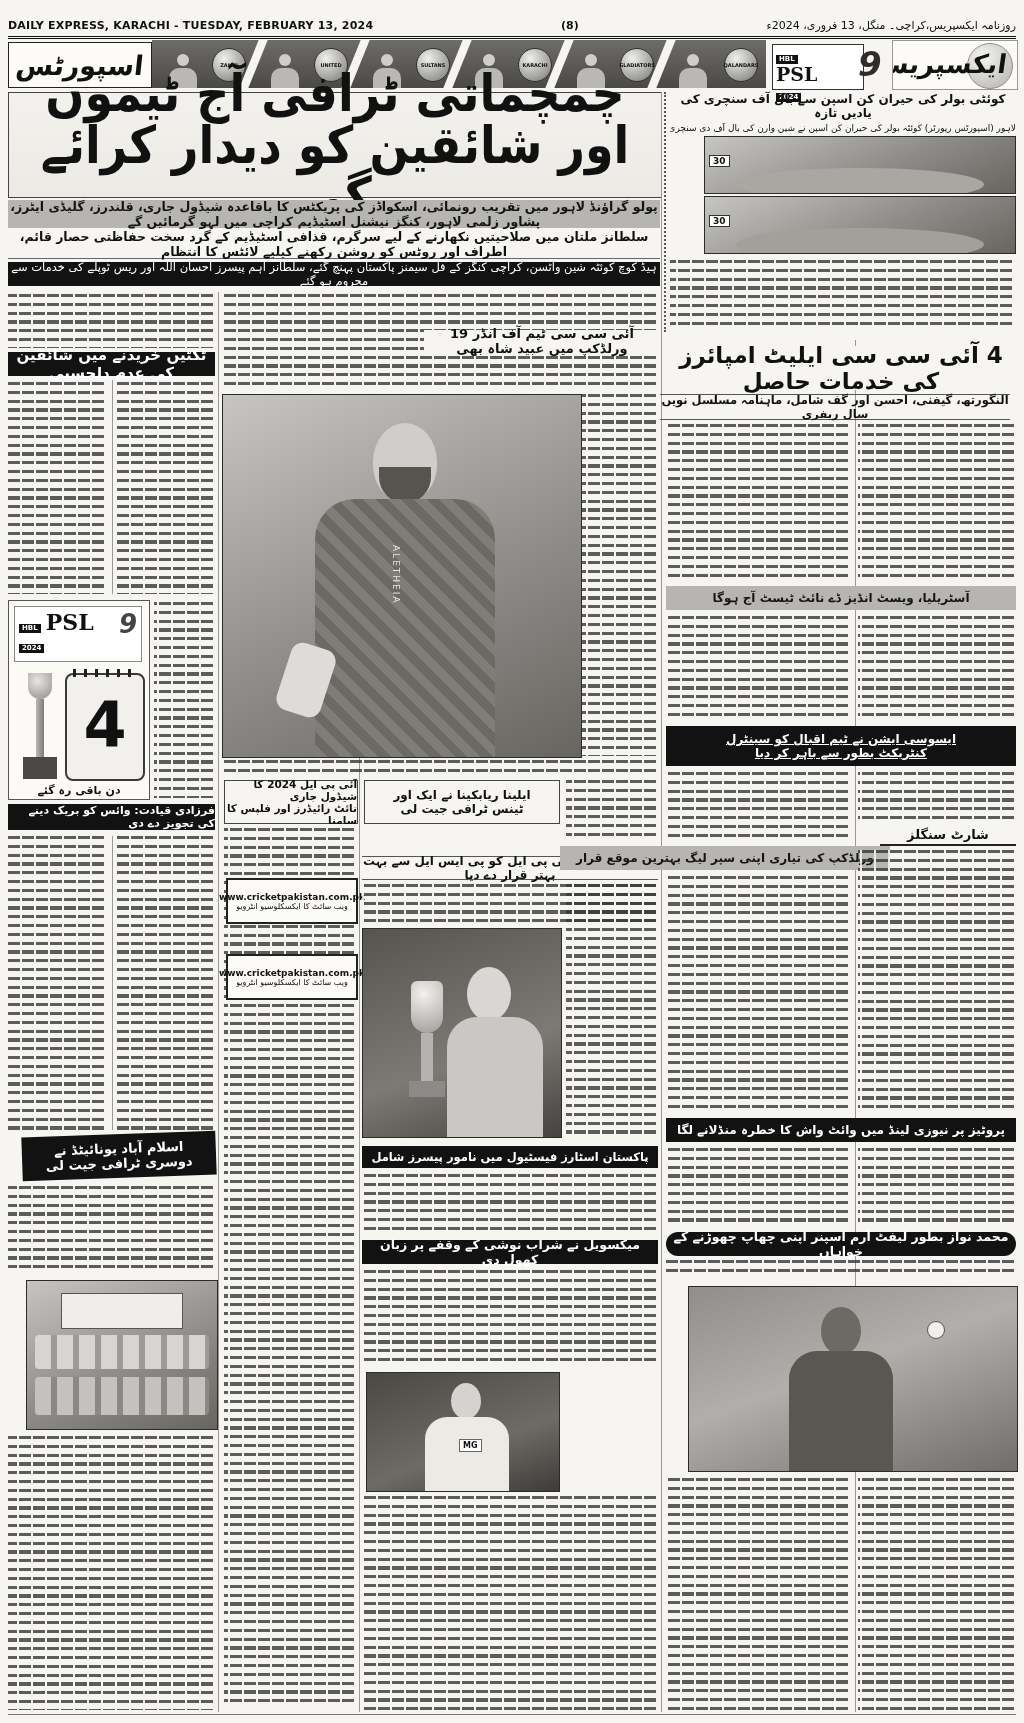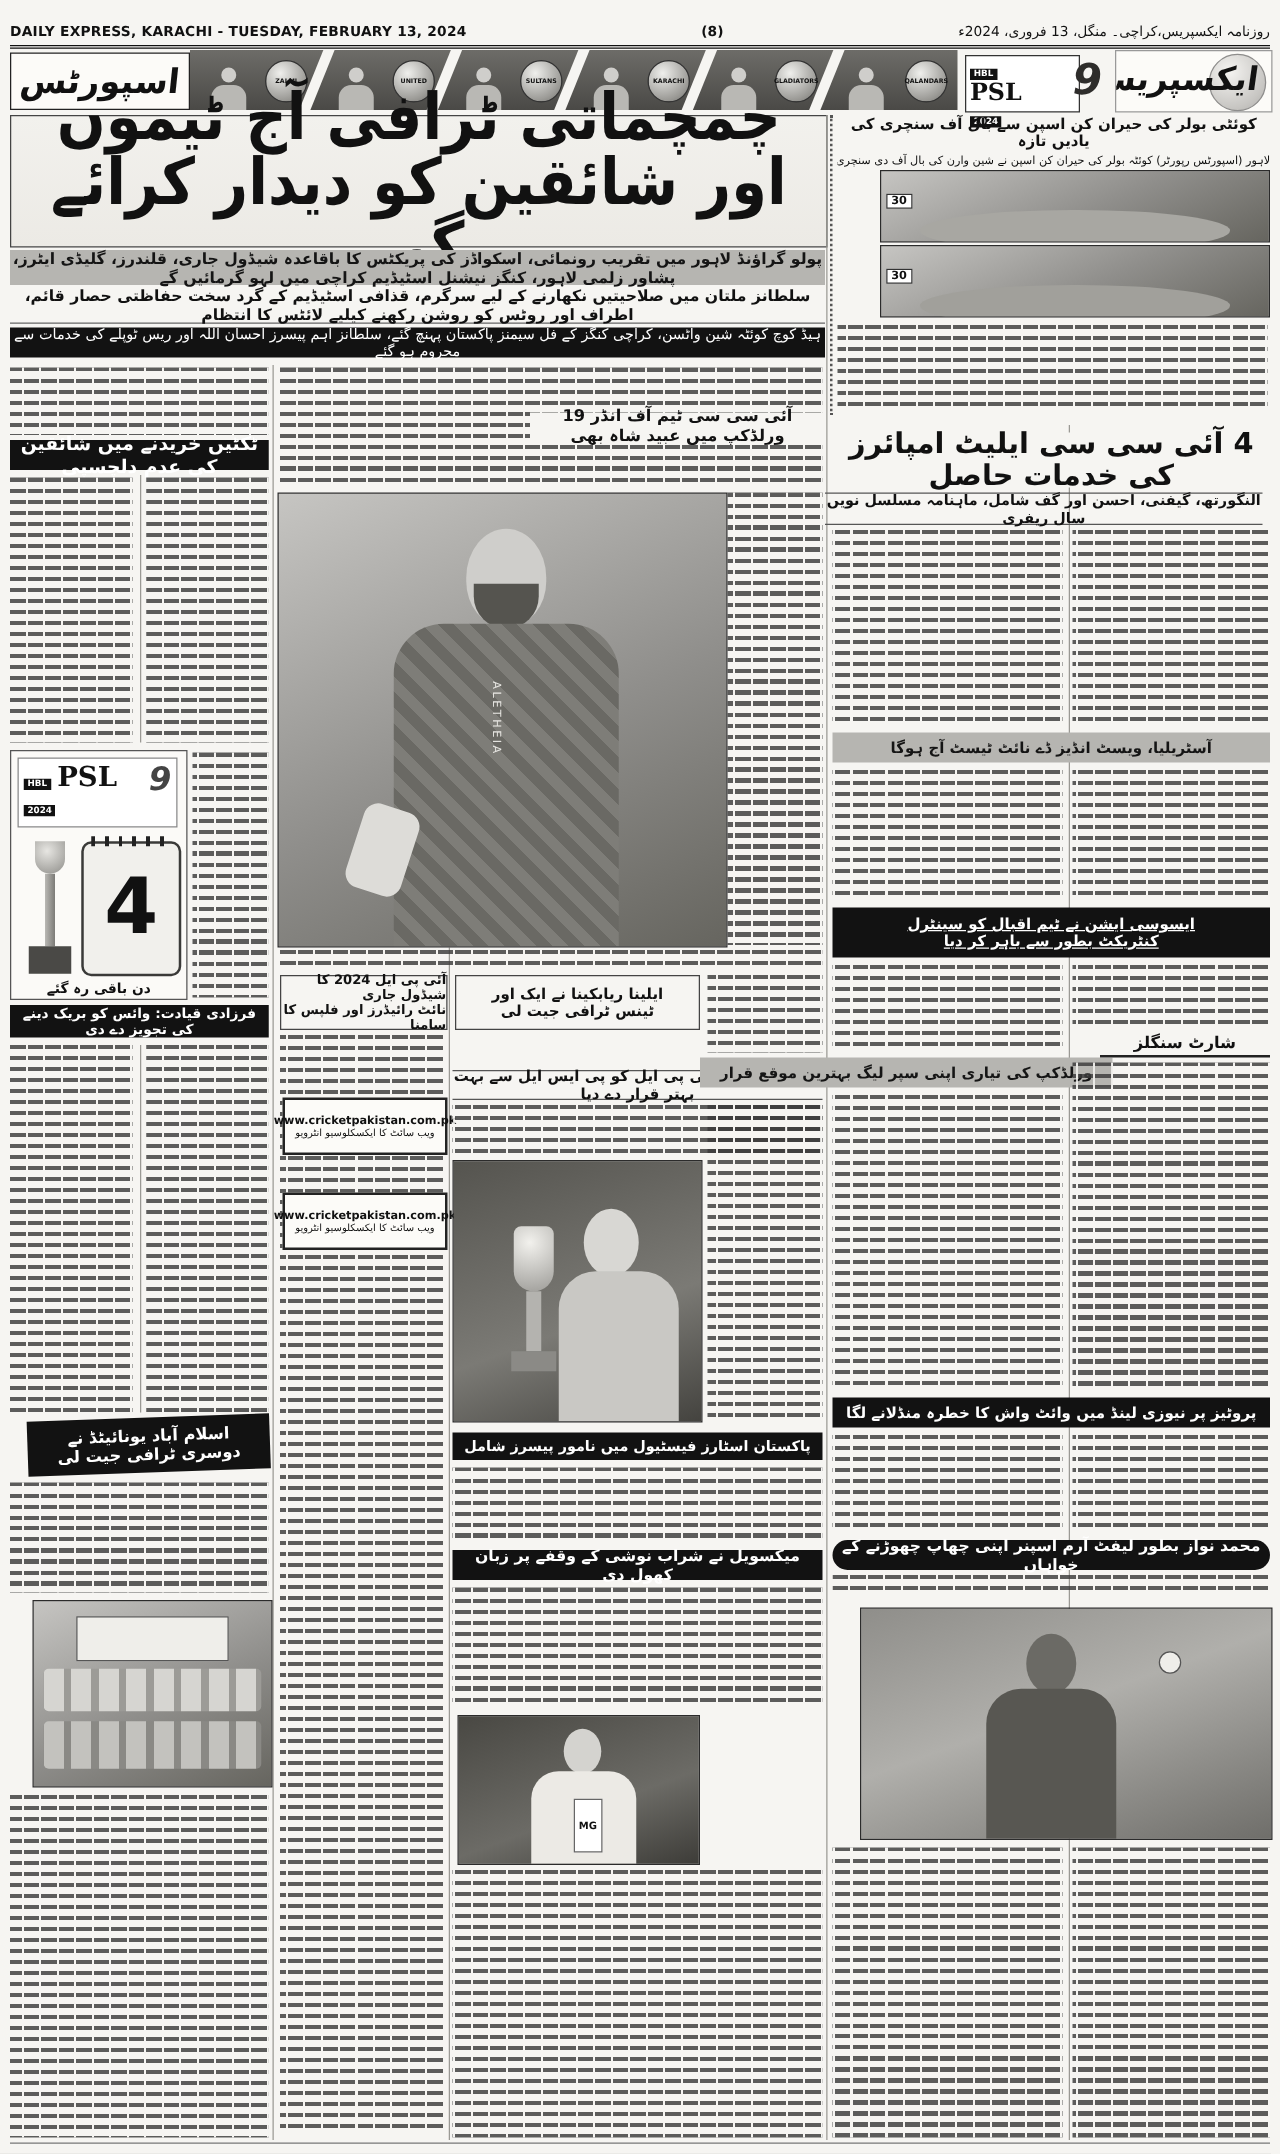--- a/index.html
+++ b/index.html
@@ -180,21 +180,21 @@
 
     <div style="position:absolute;left:56px;top:72px;width:76px;height:104px;background:#f1f0ec;border:2px solid #3a3a38;border-radius:8px;">
       <div style="position:absolute;left:6px;top:-6px;width:64px;height:8px;
                   background:repeating-linear-gradient(to right,#222 0 3px,transparent 3px 11px);"></div>
       <div class="center" style="position:absolute;left:0;top:10px;width:100%;height:78px;font-size:62px;font-weight:bold;">4</div>
     </div>
     <div class="urdu center" style="position:absolute;left:0;bottom:2px;width:100%;font-size:11px;font-weight:bold;">دن باقی رہ گئے</div>
   </div>
   <div class="txt" style="left:154px;top:602px;width:61px;height:196px;"></div>
 
-  <div class="band-black center" style="left:8px;top:804px;width:207px;height:26px;">
+  <div class="band-black center" style="left:8px;top:804px;width:207px;height:26px;text-align:right;">
     <span class="urdu" style="font-size:11px;">فرزادی قیادت: وائس کو بریک دینے کی تجویز دے دی</span>
   </div>
   <div class="txt" style="left:8px;top:836px;width:98px;height:294px;"></div>
   <div class="txt" style="left:117px;top:836px;width:98px;height:294px;"></div>
 
   <div class="band-black" style="left:22px;top:1134px;width:194px;height:44px;transform:rotate(-2deg);
               display:flex;flex-direction:column;align-items:center;justify-content:center;">
     <span class="urdu" style="font-size:13px;">اسلام آباد یونائیٹڈ نے</span>
     <span class="urdu" style="font-size:13px;">دوسری ٹرافی جیت لی</span>
   </div>
@@ -267,21 +267,21 @@
     <span class="urdu" style="font-size:11.5px;">پاکستان اسٹارز فیسٹیول میں نامور پیسرز شامل</span>
   </div>
   <div class="txt" style="left:362px;top:1174px;width:296px;height:60px;"></div>
   <div class="band-black center" style="left:362px;top:1240px;width:296px;height:24px;">
     <span class="urdu" style="font-size:12.5px;">میکسویل نے شراب نوشی کے وقفے پر زبان کھول دی</span>
   </div>
   <div class="txt" style="left:362px;top:1270px;width:296px;height:96px;"></div>
   <div class="photo" style="left:366px;top:1372px;width:192px;height:118px;background:linear-gradient(160deg,#494843,#6c6b66 60%,#3d3c38);">
     <div style="position:absolute;left:84px;top:10px;width:30px;height:36px;border-radius:50%;background:#d4d3cf;"></div>
     <div style="position:absolute;left:58px;top:44px;width:84px;height:74px;border-radius:22px 22px 0 0;background:#eceae5;"></div>
-    <span style="position:absolute;left:92px;top:66px;background:#fff;border:1px solid #666;font-size:8px;font-weight:bold;padding:16px 3px;">MG</span>
+    <span style="position:absolute;left:92px;top:66px;background:#fff;border:1px solid #666;font-size:8px;font-weight:bold;padding:1px 3px;">MG</span>
   </div>
   <div class="txt" style="left:362px;top:1496px;width:296px;height:214px;"></div>
 
   <div class="headbox center" style="left:666px;top:346px;width:350px;height:44px;">
     <span class="urdu" style="font-size:23px;">4 آئی سی سی ایلیٹ امپائرز کی خدمات حاصل</span>
   </div>
   <div class="abs center" style="left:660px;top:394px;width:350px;height:24px;border-top:1px solid #555;border-bottom:1px solid #555;">
     <span class="urdu" style="font-size:11.5px;font-weight:bold;">النگورتھ، گیفنی، احسن اور گف شامل، ماہنامہ مسلسل نویں سال ریفری</span>
   </div>
   <div class="txt" style="left:666px;top:424px;width:184px;height:158px;"></div>

